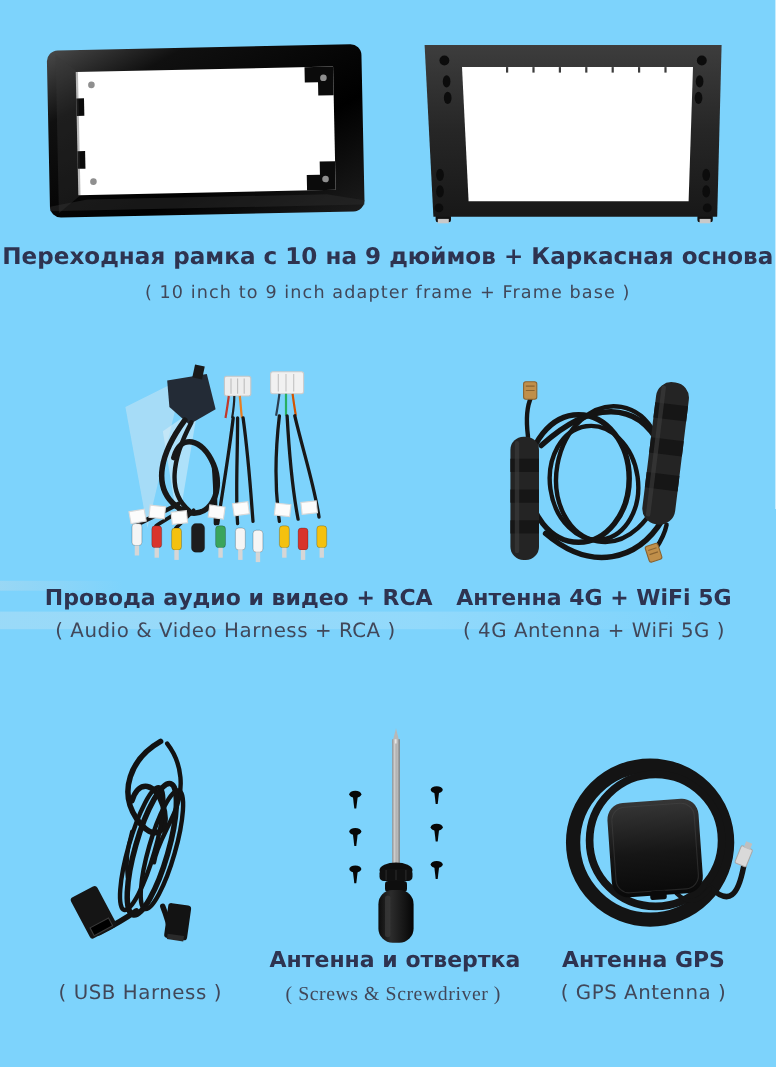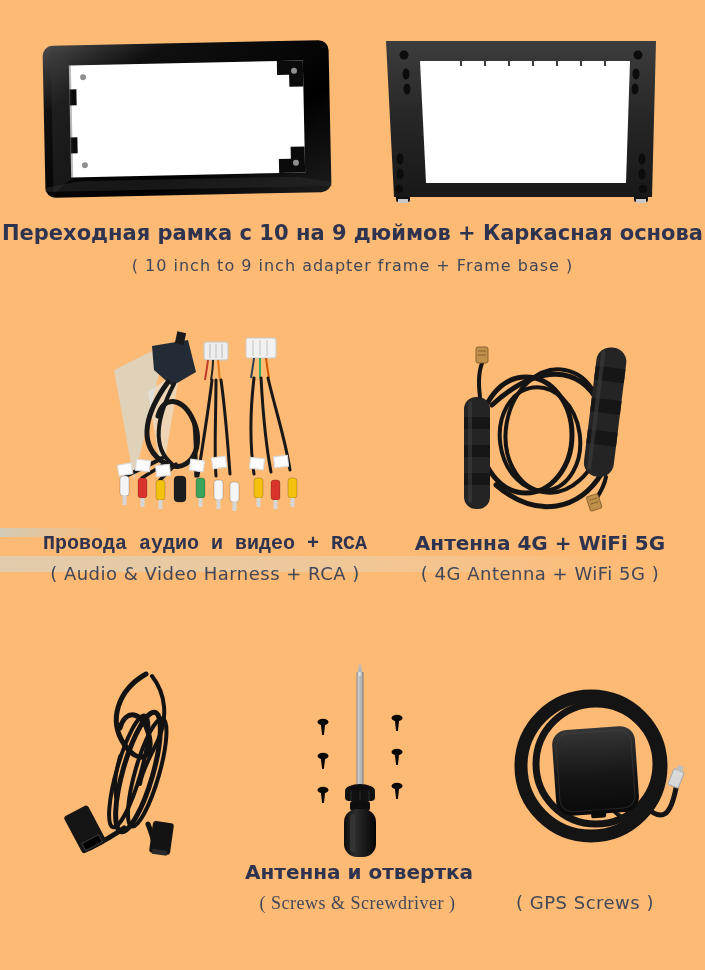--- a/index.html
+++ b/index.html
@@ -1,17 +1,17 @@
 <!DOCTYPE html>
 <html><head>
 <meta charset="utf-8">
 <style>
   html,body{margin:0;padding:0;background:#fff;}
   .page{
-    position:relative;width:705px;height:970px;background:#fdba74;
+    position:relative;width:705px;height:970px;background:#7dd3fc;
     font-family:"DejaVu Sans","Liberation Sans",sans-serif;overflow:hidden;
   }
   .abs{position:absolute;}
   .cap{position:absolute;text-align:center;line-height:1.15;white-space:nowrap;}
   .cap-ru{font-weight:700;color:#2e3350;}
   .cap-en{font-weight:400;color:#414759;letter-spacing:.5px;}
   .title-ru{font-size:21px;}
   .title-en{font-size:16px;letter-spacing:1px;}
   .lbl-ru{font-size:20px;}
   .lbl-en{font-size:18px;}
@@ -198,21 +198,21 @@
       <g transform="rotate(7 156 78)">
         <rect x="142" y="12" width="30" height="130" rx="14" fill="#242424"></rect>
         <rect x="142" y="32" width="30" height="14" fill="#161616"></rect>
         <rect x="142" y="64" width="30" height="14" fill="#161616"></rect>
         <rect x="142" y="96" width="30" height="14" fill="#161616"></rect>
         <rect x="146" y="16" width="4" height="120" rx="2" fill="#3d3d3d" opacity=".6"></rect>
       </g>
     </g>
   </svg>
 
-  <div class="cap cap-ru lbl-ru" style="left:10px;top:532px;width:390px;font-family:Liberation Mono, monospace;">Провода аудио и видео + RCA</div>
+  <div class="cap cap-ru lbl-ru" style="left:22px;top:532px;width:390px;">Провода аудио и видео + RCA</div>
   <div class="cap cap-en lbl-en" style="left:10px;top:564px;width:390px;">( Audio &amp; Video Harness + RCA )</div>
   <div class="cap cap-ru lbl-ru" style="left:390px;top:532px;width:300px;">Антенна 4G + WiFi 5G</div>
   <div class="cap cap-en lbl-en" style="left:390px;top:564px;width:300px;">( 4G Antenna + WiFi 5G )</div>
 
   <svg class="abs" style="left:50px;top:660px;" width="180" height="200" viewBox="0 0 180 200">
     <g stroke="#121212" fill="none" stroke-linecap="round">
       <path d="M96,14 C 68,30 58,60 74,84 C 90,108 106,96 98,72 C 92,52 76,48 70,68" stroke-width="5"></path>
       <path d="M102,16 C 116,34 118,58 108,80 C 100,98 92,110 90,124" stroke-width="4"></path>
       <g transform="rotate(16 88 112)">
         <ellipse cx="88" cy="112" rx="15" ry="62" stroke-width="5"></ellipse>
@@ -304,17 +304,19 @@
       <rect x="175" y="102" width="11" height="17" rx="1.5" fill="#d9d9d9" stroke="#a8a8a8"></rect>
       <rect x="177.5" y="97" width="6" height="6" fill="#bfbfbf"></rect>
     </g>
     <g transform="rotate(-4 100 102)">
       <rect x="59" y="60" width="83" height="86" rx="15" fill="url(#gpuck)"></rect>
       <rect x="63" y="64" width="75" height="78" rx="12" fill="none" stroke="#4a4a4a" stroke-width="1" opacity=".45"></rect>
       <rect x="93" y="142" width="15" height="8" rx="2" fill="#0a0a0a"></rect>
     </g>
   </svg>
 
+  <div class="cap cap-en lbl-en" style="left:10px;top:893px;width:235px;">( USB Harness )</div>
   <div class="cap cap-ru lbl-ru" style="left:245px;top:861px;width:225px;">Антенна и отвертка</div>
   <div class="cap cap-en lbl-en" style="left:235px;top:893px;width:245px;font-family:Liberation Serif, serif;">( Screws &amp; Screwdriver )</div>
-  <div class="cap cap-en lbl-en" style="left:470px;top:893px;width:230px;">( GPS Screws )</div>
+  <div class="cap cap-ru lbl-ru" style="left:470px;top:861px;width:230px;">Антенна GPS</div>
+  <div class="cap cap-en lbl-en" style="left:470px;top:893px;width:230px;">( GPS Antenna )</div>
 
 </div>
 
 </body></html>

